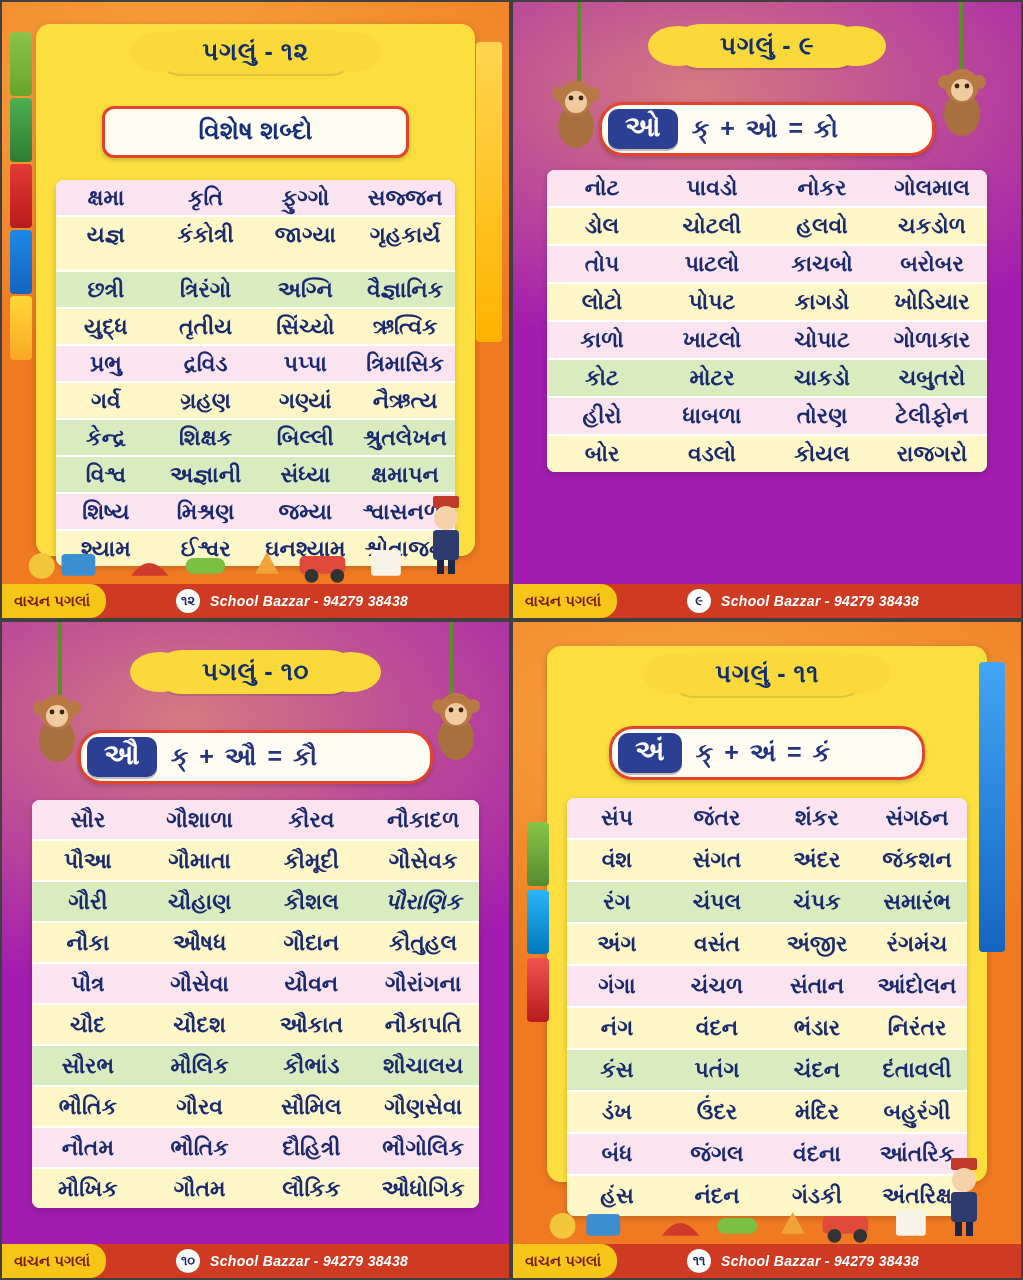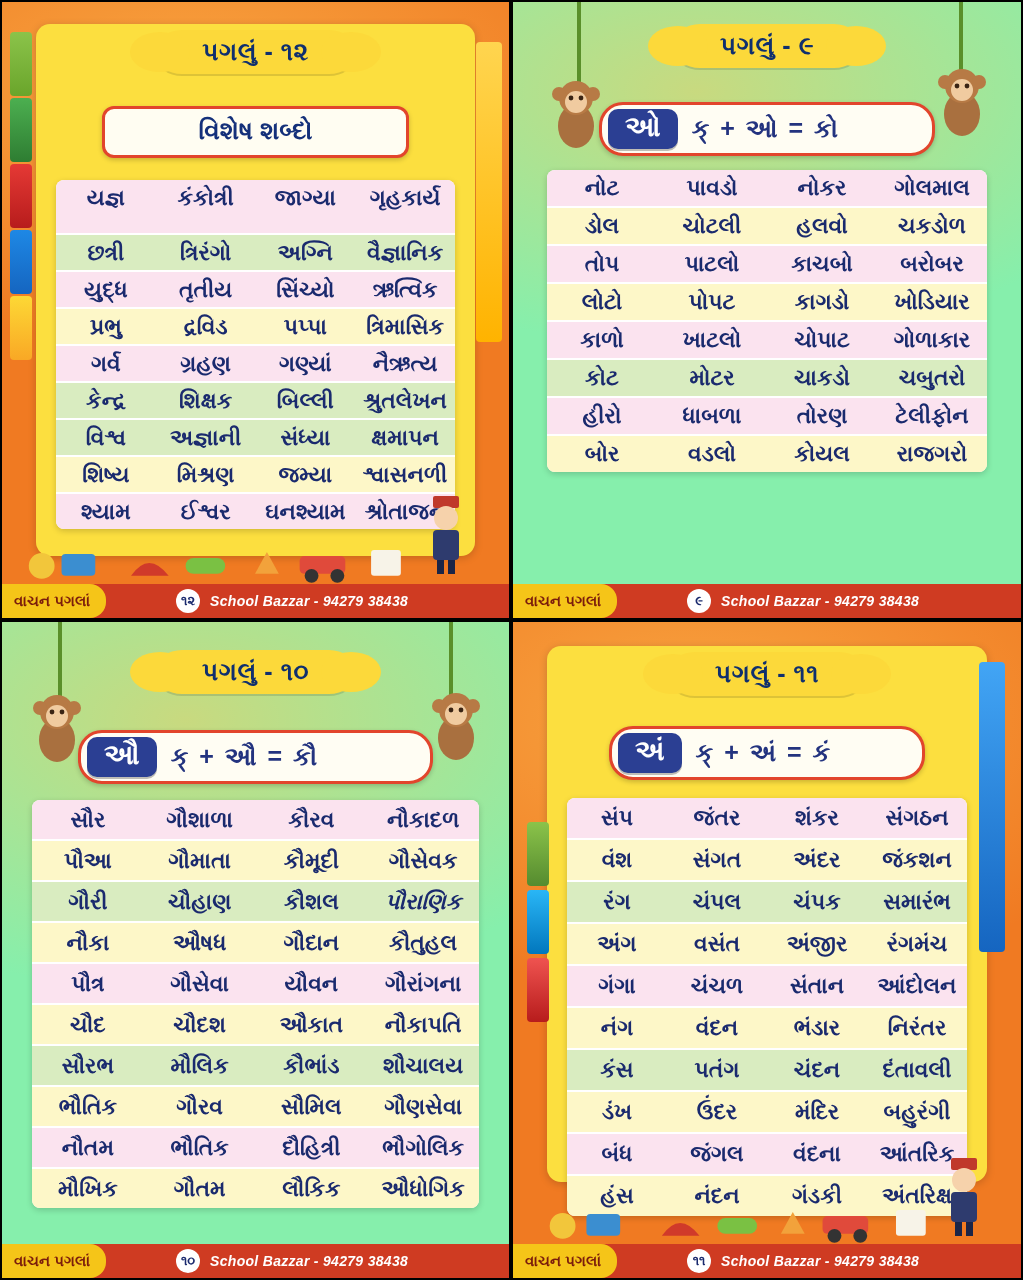--- a/index.html
+++ b/index.html
@@ -12,24 +12,24 @@
   #sheet {
     position: relative;
     width: 1023px; height: 1280px;
     display: grid;
     grid-template-columns: 511px 512px;
     grid-template-rows: 620px 660px;
   }
   .card {
     position: relative;
     overflow: hidden;
-    border: 2px solid #000000;
+    border: 2px solid #404040;
   }
   .card.orange { background: #f07a22; }
-  .card.orange2 { background: #86efac; }
+  .card.orange2 { background: #a21caf; }
   
   .card::before {
     content: "";
     position: absolute;
     left: -60px; top: -40px;
     width: 160%; height: 70%;
     background: radial-gradient(ellipse at 30% 30%, rgba(255,200,90,0.55), rgba(255,160,40,0) 60%);
     pointer-events: none;
   }
   .inner {
@@ -231,20 +231,26 @@
     <div class="inner" style="left:34px; top:22px; right:34px; bottom:62px;"></div>
 
     <div class="banner-wrap" style="top:28px;">
       <div class="banner">પગલું - ૧૨</div>
     </div>
 
     <div class="plate" style="left:100px; right:100px; top:104px;">વિશેષ શબ્દો</div>
 
     <div class="table t-a" style="left:54px; right:54px; top:178px;">
       <div class="row">
+        <div class="cell" style="line-height: 35px; height: 35px; font-size: 22px;">ક્ષમા</div>
+        <div class="cell" style="line-height: 35px; height: 35px; font-size: 22px;">કૃતિ</div>
+        <div class="cell" style="line-height: 35px; height: 35px; font-size: 22px;">ફુગ્ગો</div>
+        <div class="cell" style="line-height: 35px; height: 35px; font-size: 22px;">સજ્જન</div>
+      </div>
+      <div class="row">
         <div class="cell" style="line-height: 35px; height: 35px; font-size: 22px;">યજ્ઞ</div>
         <div class="cell" style="line-height: 35px; height: 53px; font-size: 22px;">કંકોત્રી</div>
         <div class="cell" style="line-height: 35px; height: 35px; font-size: 22px;">જાગ્યા</div>
         <div class="cell" style="line-height: 35px; height: 35px; font-size: 22px;">ગૃહકાર્ય</div>
       </div>
       <div class="row green">
         <div class="cell" style="line-height: 35px; height: 35px; font-size: 22px;">છત્રી</div>
         <div class="cell" style="line-height: 35px; height: 35px; font-size: 22px;">ત્રિરંગો</div>
         <div class="cell" style="line-height: 35px; height: 35px; font-size: 22px;">અગ્નિ</div>
         <div class="cell" style="line-height: 35px; height: 35px; font-size: 22px;">વૈજ્ઞાનિક</div>

